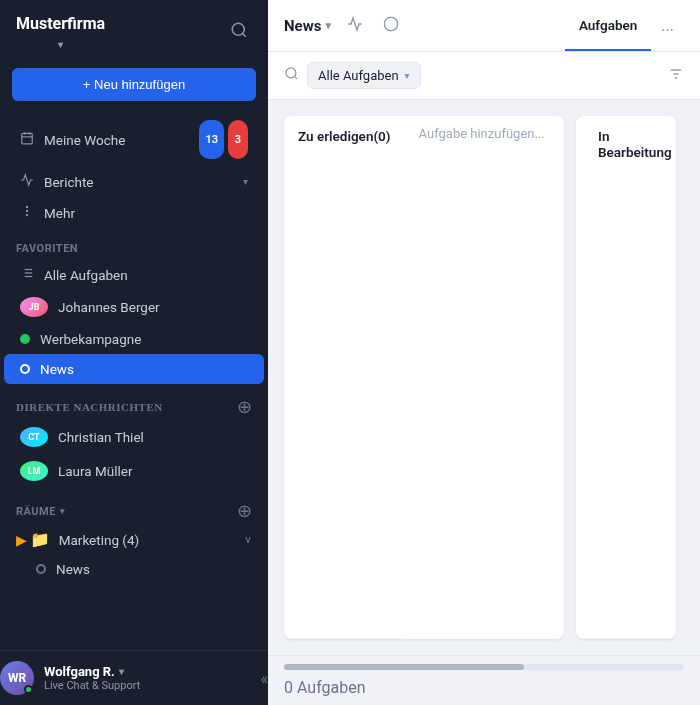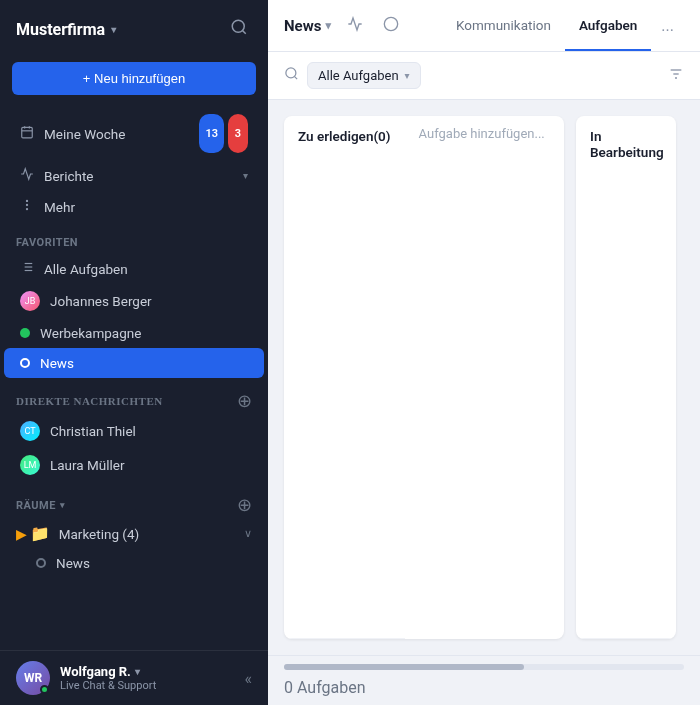--- a/index.html
+++ b/index.html
@@ -37,20 +37,21 @@
     }
 
     .company-name {
       color: #fff;
       font-weight: 700;
       font-size: 16px;
       display: flex;
       align-items: center;
       gap: 6px;
       cursor: pointer;
+      flex-direction: column;
     }
 
     .chevron-down {
       font-size: 10px;
       color: #8b95a8;
     }
 
     .search-icon-btn {
       color: #8b95a8;
       cursor: pointer;
@@ -119,30 +120,30 @@
     .section-label {
       padding: 14px 16px 4px;
       font-size: 11px;
       font-weight: 700;
       color: #6b7585;
       text-transform: uppercase;
       letter-spacing: 0.5px;
     }
 
     .avatar-circle {
-      width: 20px;
+      width: 28px;
       height: 20px;
       border-radius: 50%;
       background: #4a90d9;
       display: flex;
       align-items: center;
       justify-content: center;
       font-size: 9px;
       color: #fff;
-      font-weight: 400;
+      font-weight: 700;
       flex-shrink: 0;
     }
 
     .avatar-jb { background: linear-gradient(135deg, #f093fb, #f5576c); }
     .avatar-ct { background: linear-gradient(135deg, #4facfe, #00f2fe); }
     .avatar-lm { background: linear-gradient(135deg, #43e97b, #38f9d7); }
 
     .green-dot {
       width: 10px;
       height: 10px;
@@ -258,21 +259,21 @@
       height: 7px;
       border-radius: 50%;
       background: #8b95a8;
       margin-left: auto;
     }
 
     
     .sidebar-footer {
       margin-top: auto;
       border-top: 1px solid rgba(255,255,255,0.08);
-      padding: 10px 16px;
+      padding: 10px 0;
       display: flex;
       align-items: center;
       gap: 10px;
       cursor: pointer;
     }
 
     .user-avatar {
       width: 34px;
       height: 34px;
       border-radius: 50%;
@@ -638,23 +639,20 @@
           <polyline points="22 12 18 12 15 21 9 3 6 12 2 12"></polyline>
         </svg>
       </span>
       <span class="top-icon">
         <svg width="16" height="16" viewBox="0 0 24 24" fill="none" stroke="currentColor" stroke-width="2">
           <circle cx="12" cy="12" r="10"></circle>
         </svg>
       </span>
     </div>
     <div class="tab-bar">
-      <div class="tab">
-        <span>Kommunikation</span>
-      </div>
       <div class="tab active">
         <span>Aufgaben</span>
       </div>
       <div class="more-tab">
         <span>...</span>
       </div>
     </div>
   </div>
 
   <div class="filter-bar">
@@ -677,21 +675,21 @@
     </span>
   </div>
 
   <div class="kanban-area">
 
     <div class="kanban-col">
       <div class="kanban-col-header">Zu erledigen(0)</div>
       <div class="kanban-add-task">Aufgabe hinzufügen...</div>
     </div>
 
-    <div class="kanban-col" style="min-width:100px; max-width:100px; overflow:hidden;">
+    <div class="kanban-col" style="min-width:100px; max-width:100px; overflow:hidden;padding-left:8px;">
       <div class="kanban-col-header">In Bearbeitung</div>
       <div class="kanban-add-task">Aufgabe h...</div>
     </div>
   </div>
 
   <div class="bottom-bar">
     <div class="scrollbar-track">
       <div class="scrollbar-thumb"></div>
     </div>
     <div class="status-bar">

